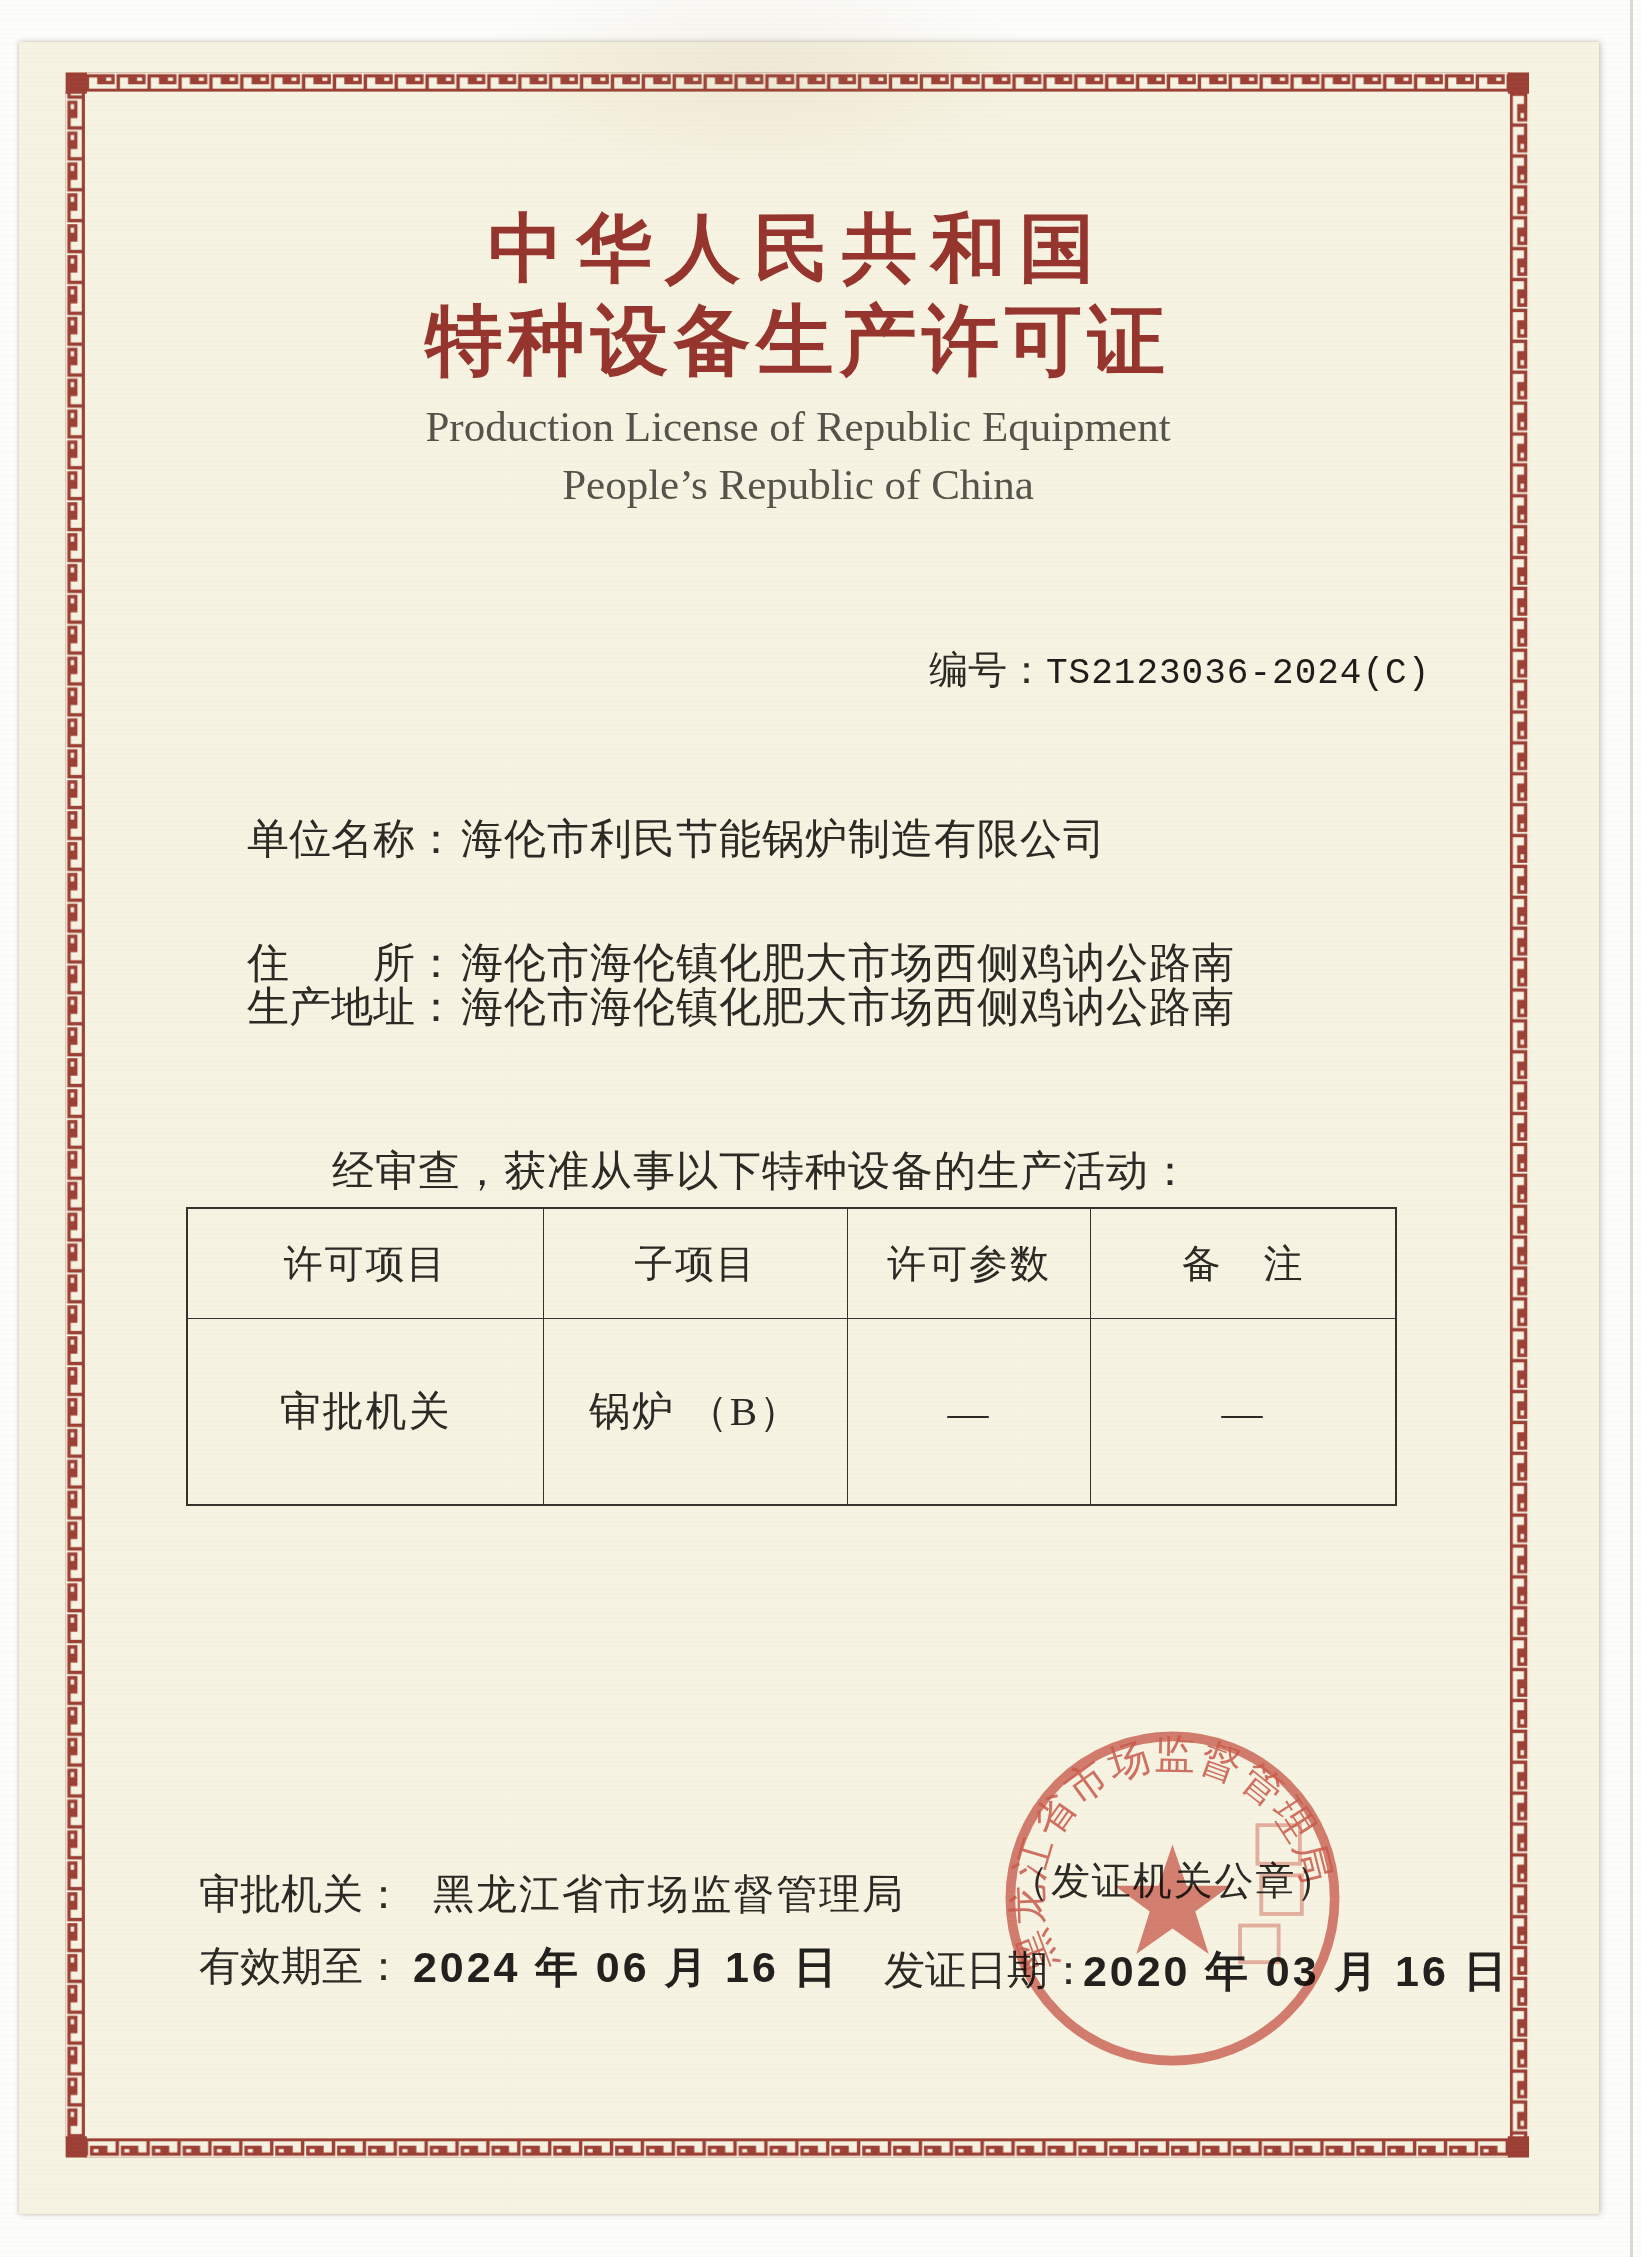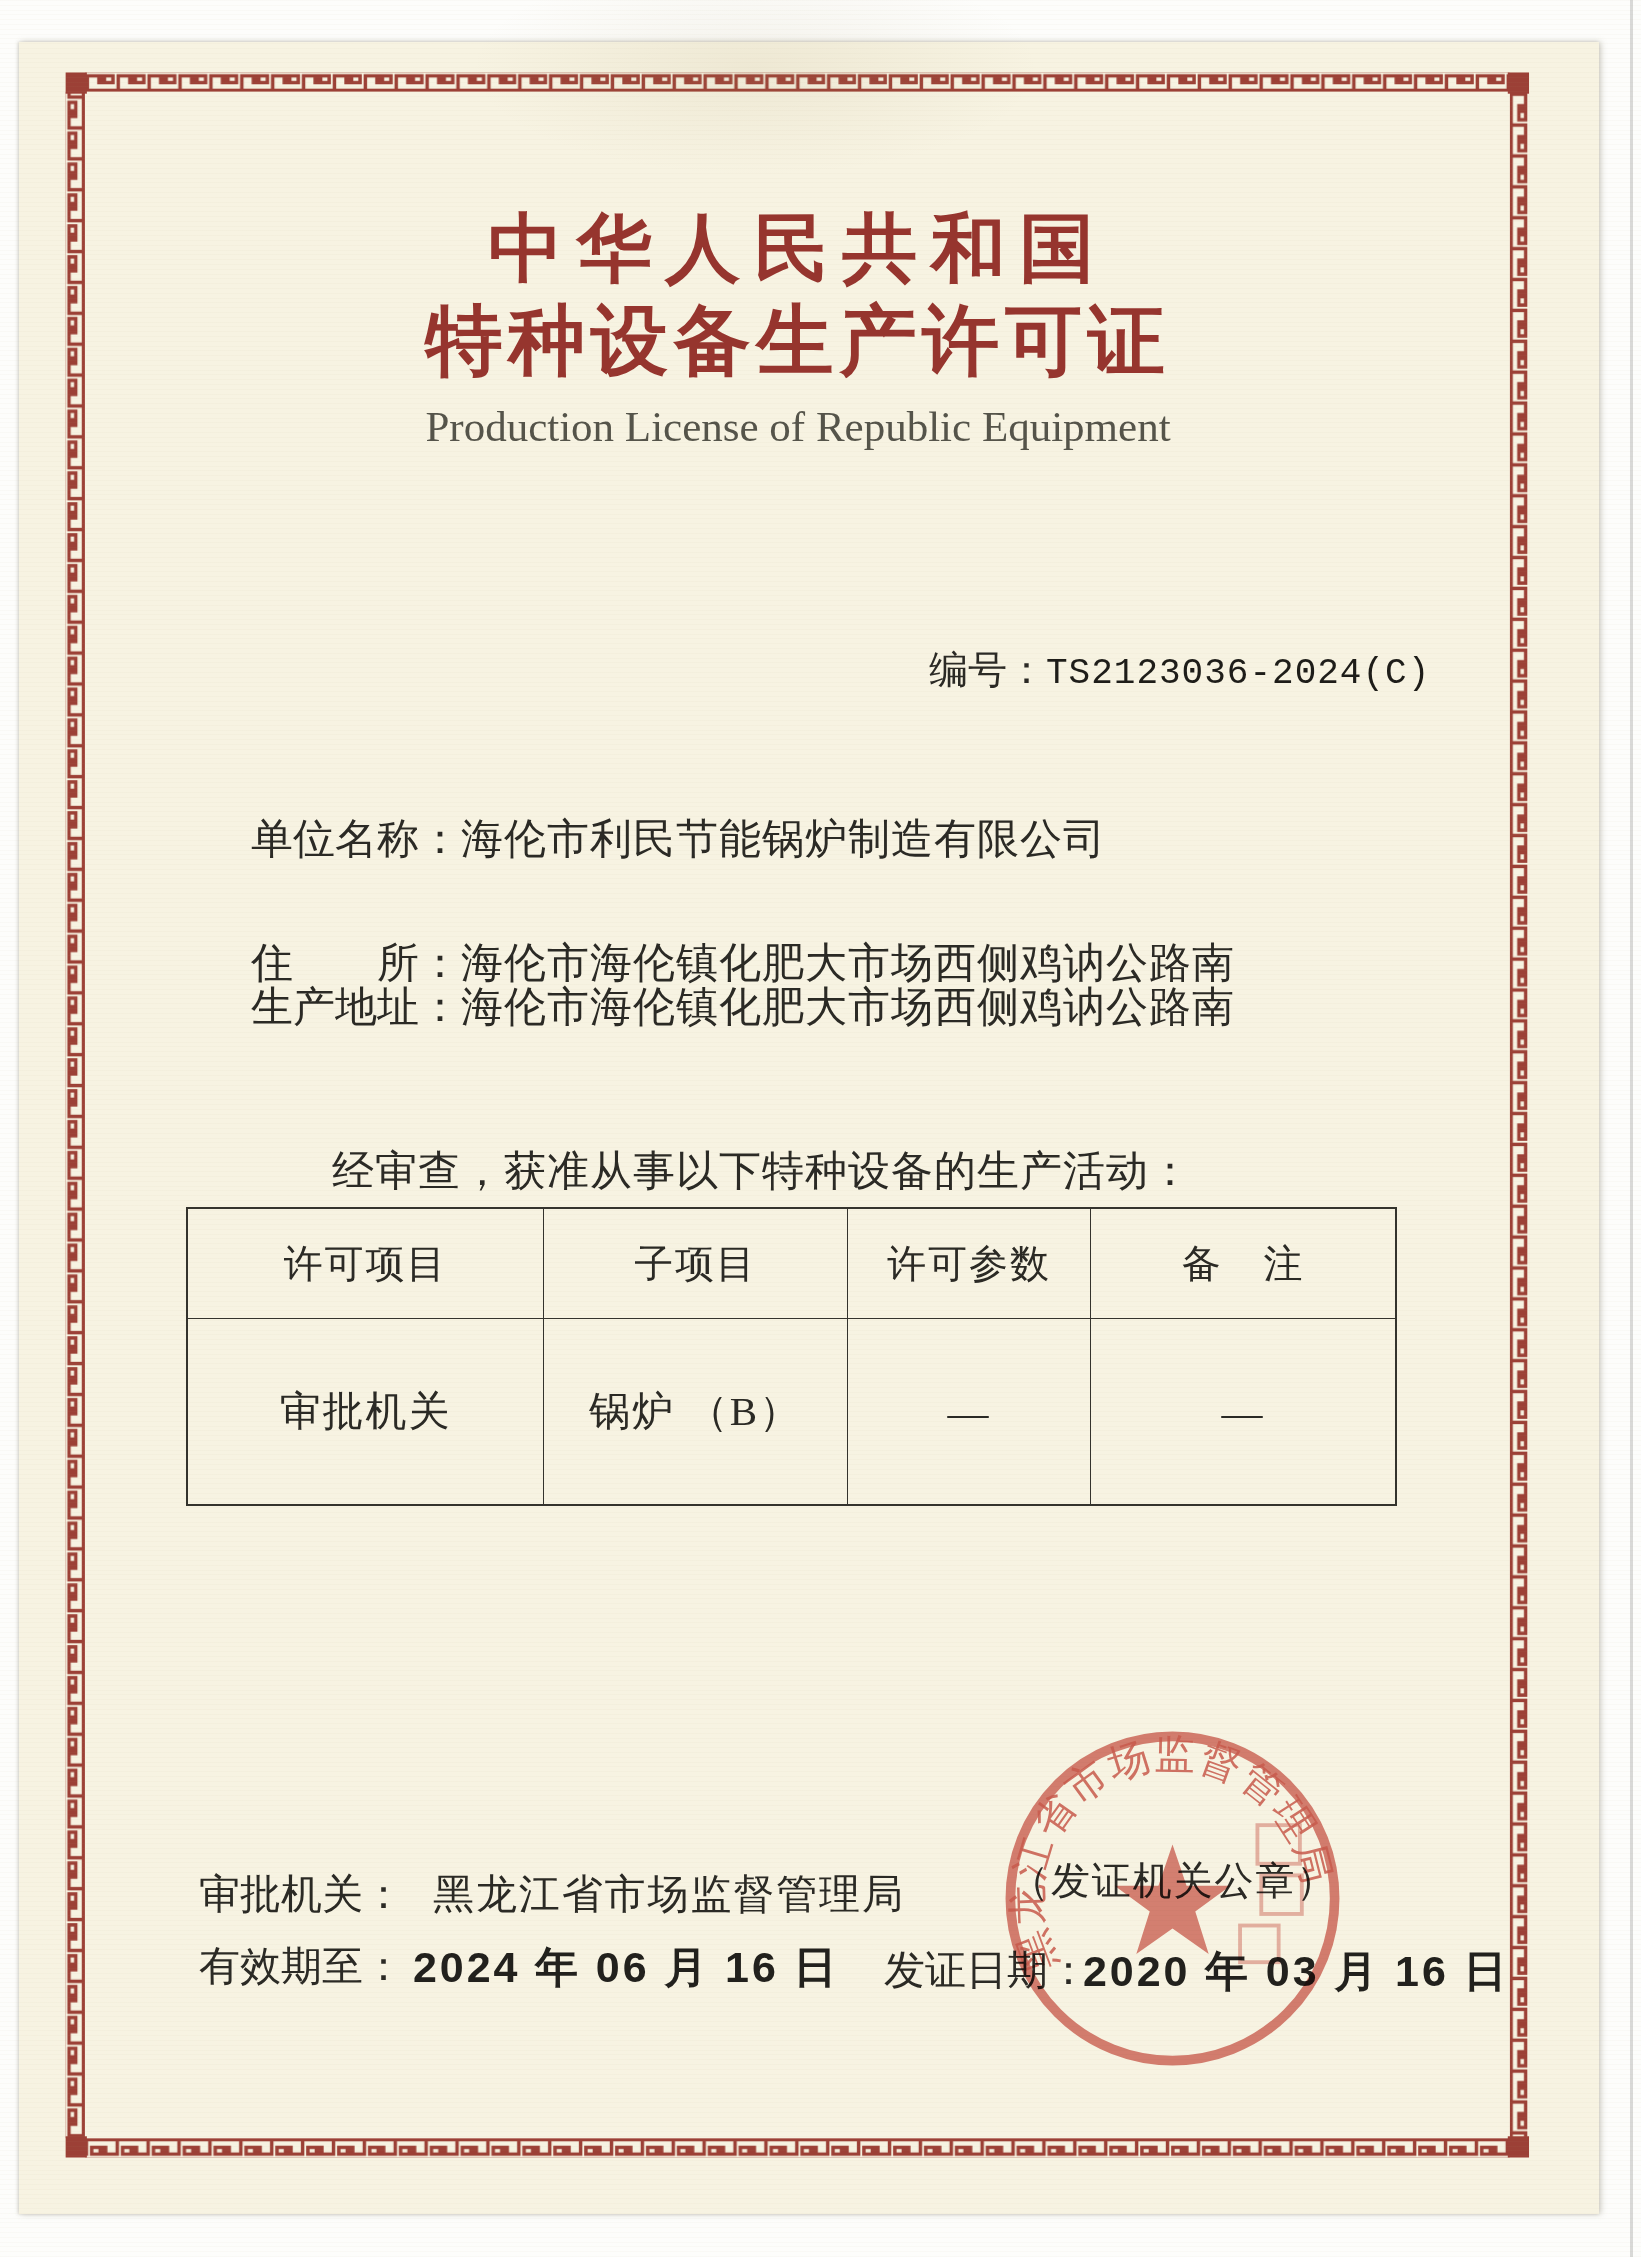--- a/index.html
+++ b/index.html
@@ -9,21 +9,21 @@
   .paper{position:absolute;left:19.3px;top:42px;width:1580px;height:2172px;
          background:#f7f3e2;box-shadow:1.9px 0 5.8px rgba(120,115,95,.35), -1px 0 2.9px rgba(120,115,95,.25);}
   .paper-texture{position:absolute;inset:0;
       background:
         repeating-linear-gradient(180deg, rgba(175,160,120,.045) 0 1px, rgba(255,255,255,0) 1px 4.8px),
         radial-gradient(ellipse 406px 154px at 46% 3%, rgba(160,140,90,.10), rgba(0,0,0,0) 70%);
       pointer-events:none;}
   .scan-streak{position:absolute;right:7.7px;top:0;width:2.9px;height:2257px;background:rgba(150,150,150,.35);}
 
   
-  .abs{position:absolute;white-space:nowrap;text-align:right;}
+  .abs{position:absolute;white-space:nowrap;}
   .cjk{color:#2b2a25;}
   .title{font-family:"Liberation Sans",sans-serif;font-weight:700;color:#96352e;text-align:center;}
   .t1{left:66px;width:1464px;top:199px;font-size:75px;letter-spacing:13.5px;}
   .t2{left:66px;width:1464px;top:290px;font-size:77px;letter-spacing:5.8px;}
   .en{left:66px;width:1464px;text-align:center;color:#55544a;font-family:"Liberation Serif",serif;}
   .en1{top:402px;font-size:43px;}
   .en2{top:460px;font-size:43px;}
 
   .license-line{left:929px;top:643px;font-size:39px;}
   .license-no{font-family:"Liberation Mono",monospace;font-size:36px;letter-spacing:1px;color:#1e1d19;}
@@ -90,20 +90,21 @@
     <rect x="1562" y="75" width="22" height="22" fill="#9c4036"></rect>
     <rect x="68" y="2213" width="22" height="22" fill="#9c4036"></rect>
     <rect x="1562" y="2213" width="22" height="22" fill="#9c4036"></rect>
   </svg>
 
   <div class="paper-texture"></div>
 
   <div class="abs title t2">特种设备生产许可证</div>
   <div class="abs title t1">中华人民共和国</div>
   <div class="abs en en1">Production License of Republic Equipment</div>
+  <div class="abs en en2">People’s Republic of China</div>
 
   <div class="abs license-line cjk">
     <span>编号：</span><span class="license-no">TS2123036-2024(C)</span>
   </div>
 
   <div class="abs field-row fr0">
     <span class="field-label">单位名称：</span><span class="field-value">海伦市利民节能锅炉制造有限公司</span>
   </div>
   <div class="abs field-row fr1">
     <span class="field-label">住　　所：</span><span class="field-value">海伦市海伦镇化肥大市场西侧鸡讷公路南</span>

